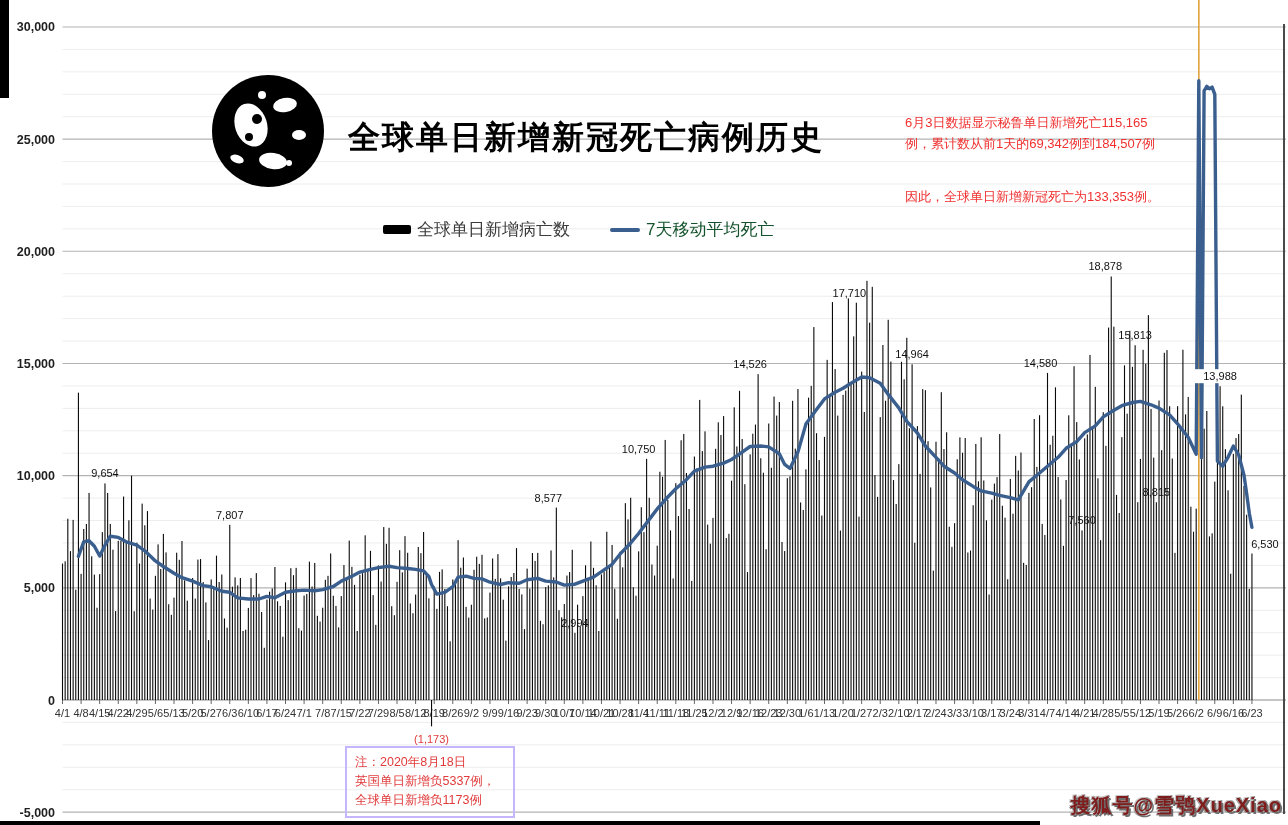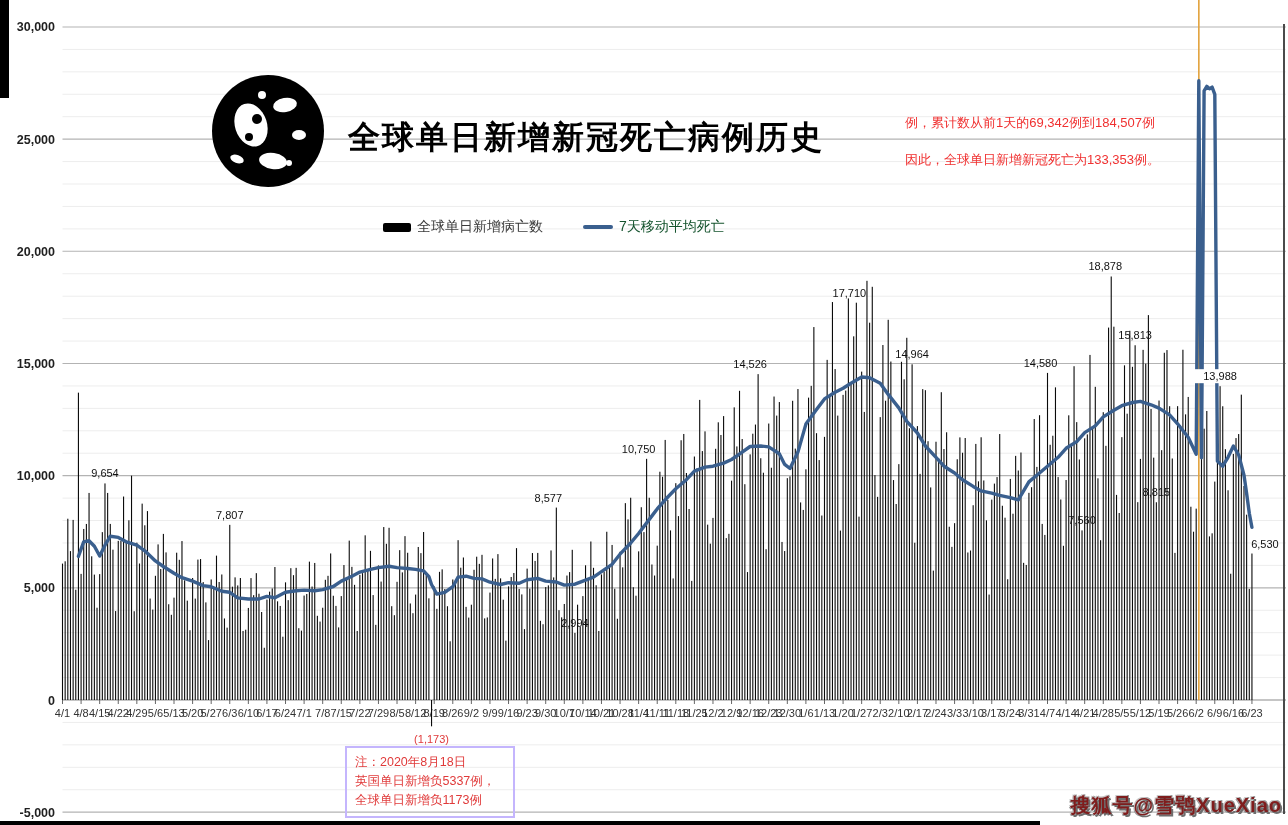--- a/index.html
+++ b/index.html
@@ -4,27 +4,27 @@
 <style>
   html,body{margin:0;padding:0;background:#fff;}
   .stage{position:relative;width:1288px;height:825px;background:#ffffff;overflow:hidden;
          font-family:"Liberation Sans",sans-serif;}
   .stage *{box-sizing:border-box;}
   #chart-svg{position:absolute;left:0;top:0;}
   .globe{position:absolute;left:207px;top:73px;width:124px;height:120px;}
   .title{position:absolute;left:348px;top:116px;width:470px;font-size:32px;font-weight:bold;
          color:#000;letter-spacing:2px;white-space:nowrap;}
   .legend{position:absolute;left:383px;top:218px;display:flex;align-items:center;gap:40px;}
-  .legend-item{display:flex;align-items:center;gap:6px;font-size:14px;color:#3a3a3a;}
+  .legend-item{display:flex;align-items:center;gap:6px;font-size:17px;color:#3a3a3a;}
   .swatch-bar{width:28px;height:9px;background:#000;border-radius:2px;}
   .swatch-line{width:30px;height:4px;background:#3A5F8E;border-radius:2px;}
   .legend-ma{color:#14532d;}
   .peru-note{position:absolute;left:905px;top:112px;width:292px;font-size:13px;line-height:21px;
              color:#F03030;}
-  .peru-note .para-gap{margin-top:16px;}
+  .peru-note .para-gap{margin-top:32px;}
   .uk-note{position:absolute;left:345px;top:746px;width:170px;border:2px solid #c4b5fd;
            padding:5px 8px 6px 8px;font-size:12.5px;line-height:19px;color:#E03A3A;background:rgba(255,255,255,0.0);}
   .watermark{position:absolute;right:6px;bottom:6px;font-size:20px;font-weight:bold;color:#7f1d1d;
              white-space:nowrap;letter-spacing:1px;
              text-shadow:2px 2px 0 #6e6e6e,-1px -1px 0 #c8c8c8,1px -1px 0 #9a9a9a,-1px 1px 0 #9a9a9a;}
   .strip-left{position:absolute;left:0;top:0;width:9px;height:98px;background:#000;}
   .strip-bottom{position:absolute;left:0;top:821px;width:1040px;height:4px;background:#000;}
   .edge-right{position:absolute;left:1283px;top:24px;width:2px;height:790px;background:#4a4a4a;}
 </style>
 </head>
@@ -700,20 +700,21 @@
       <span class="swatch-bar"></span>
       <span>全球单日新增病亡数</span>
     </div>
     <div class="legend-item legend-ma">
       <span class="swatch-line"></span>
       <span>7天移动平均死亡</span>
     </div>
   </div>
 
   <div class="peru-note">
+    <div>6月3日数据显示秘鲁单日新增死亡115,165</div>
     <div>例，累计数从前1天的69,342例到184,507例</div>
     <div class="para-gap">因此，全球单日新增新冠死亡为133,353例。</div>
   </div>
 
   <div class="uk-note">
     <div>注：2020年8月18日</div>
     <div>英国单日新增负5337例，</div>
     <div>全球单日新增负1173例</div>
   </div>
 

